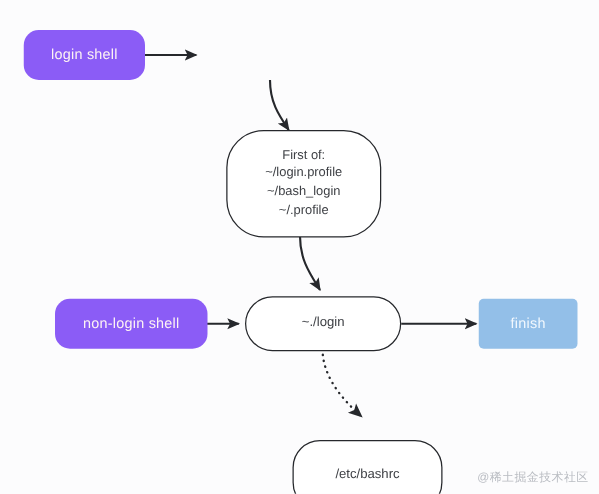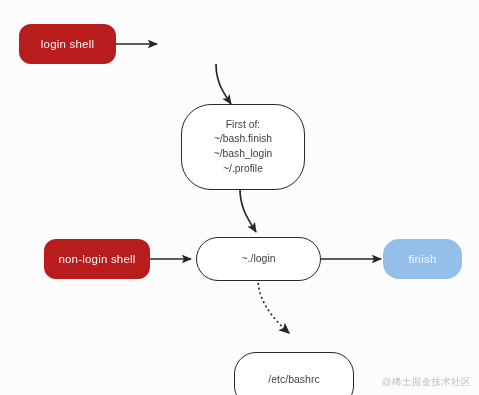--- a/index.html
+++ b/index.html
@@ -24,30 +24,30 @@
   .node {
     position: absolute;
     box-sizing: border-box;
     display: flex;
     align-items: center;
     justify-content: center;
     text-align: center;
     line-height: 1.28;
   }
   .pill-pink {
-    background: #b91c1c;
+    background: #8b5cf6;
     color: #fdf3f4;
     border-radius: 12px;
     font-size: 11.5px;
     letter-spacing: .2px;
   }
   .pill-blue {
     background: #93bfe8;
     color: #f2f8fe;
-    border-radius: 16px;
+    border-radius: 4px;
     font-size: 11.5px;
     letter-spacing: .2px;
   }
   .box-white {
     background: #ffffff;
     color: #3e4045;
     border: 1.6px solid #26282c;
     border-radius: 22px;
     font-size: 10.5px;
   }
@@ -103,26 +103,26 @@
     <path d="M258,279 C258,300 272,318 289,333" fill="none" stroke="#26282c" stroke-width="1.9" stroke-linecap="round" stroke-dasharray="0.2 4.6" marker-end="url(#arrowhead-dot)"></path>
   </svg>
 
   <div class="node pill-pink" style="left:19px; top:24px; width:97px; height:40px;">
     <span>login shell</span>
   </div>
 
 
   <div class="node box-white box-multiline" style="left:181px; top:104px; width:124px; height:86px;">
     <span>First of:
-~/bash.finish
+~/login.profile
 ~/bash_login
 ~/.profile</span>
   </div>
 
-  <div class="node pill-pink" style="left:44px; top:239px; width:106px; height:40px;">
+  <div class="node pill-pink" style="left:44px; top:239px; width:122px; height:40px;">
     <span>non-login shell</span>
   </div>
 
   <div class="node box-white" style="left:196px; top:237px; width:125px; height:44px;">
     <span>~./login</span>
   </div>
 
   <div class="node pill-blue" style="left:383px; top:239px; width:79px; height:40px;">
     <span>finish</span>
   </div>

